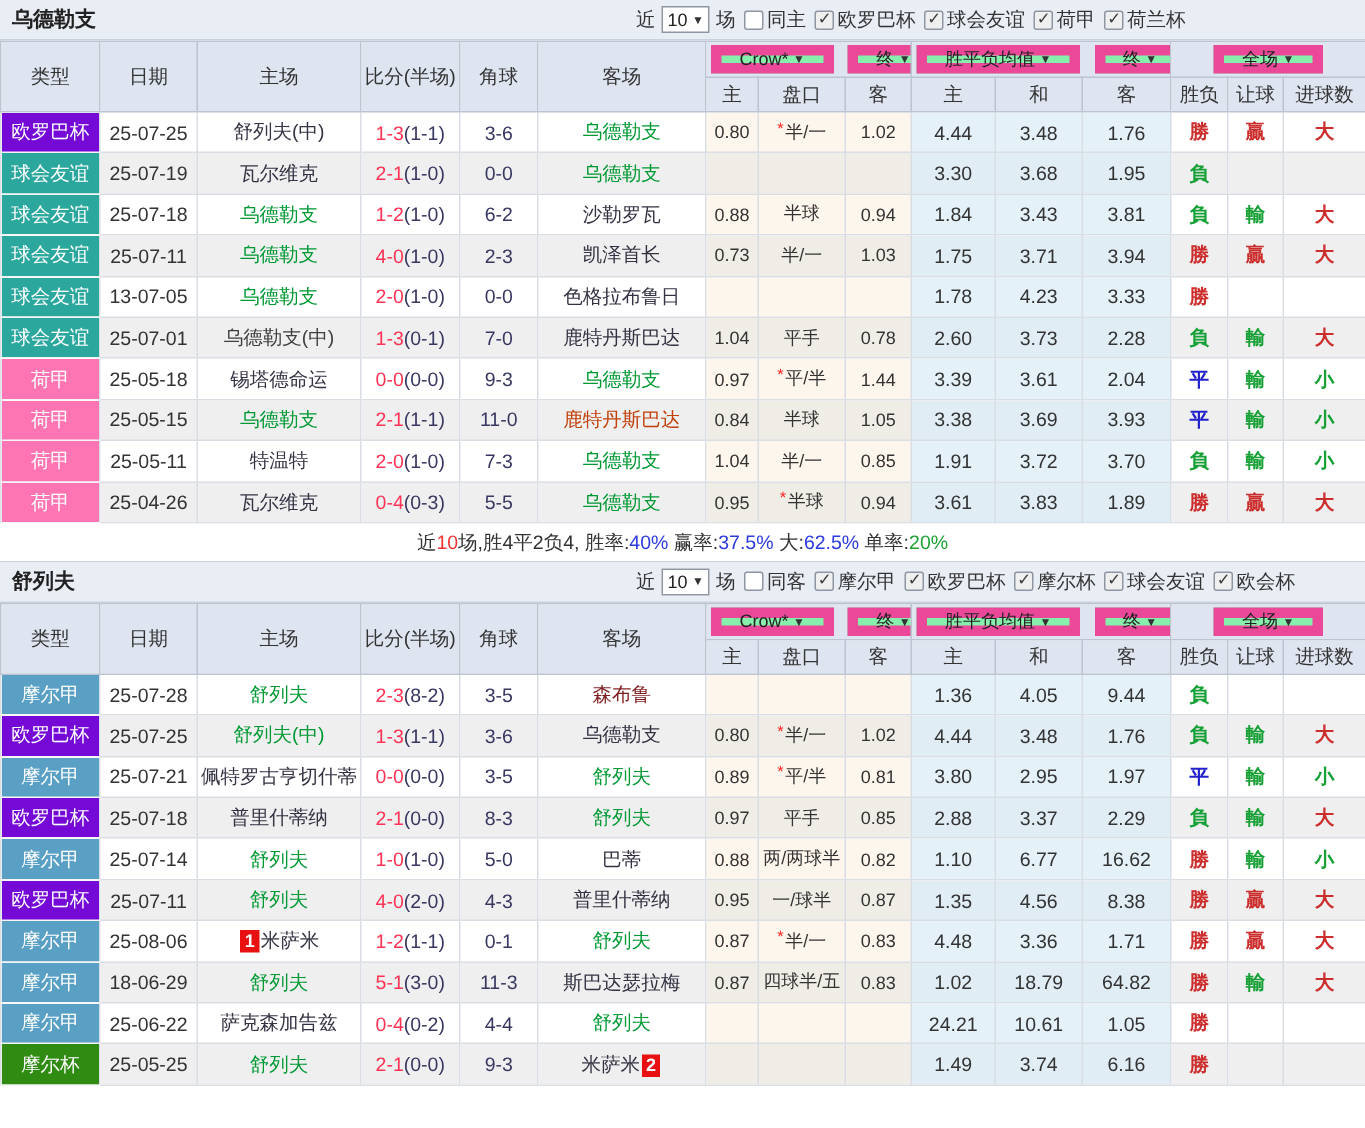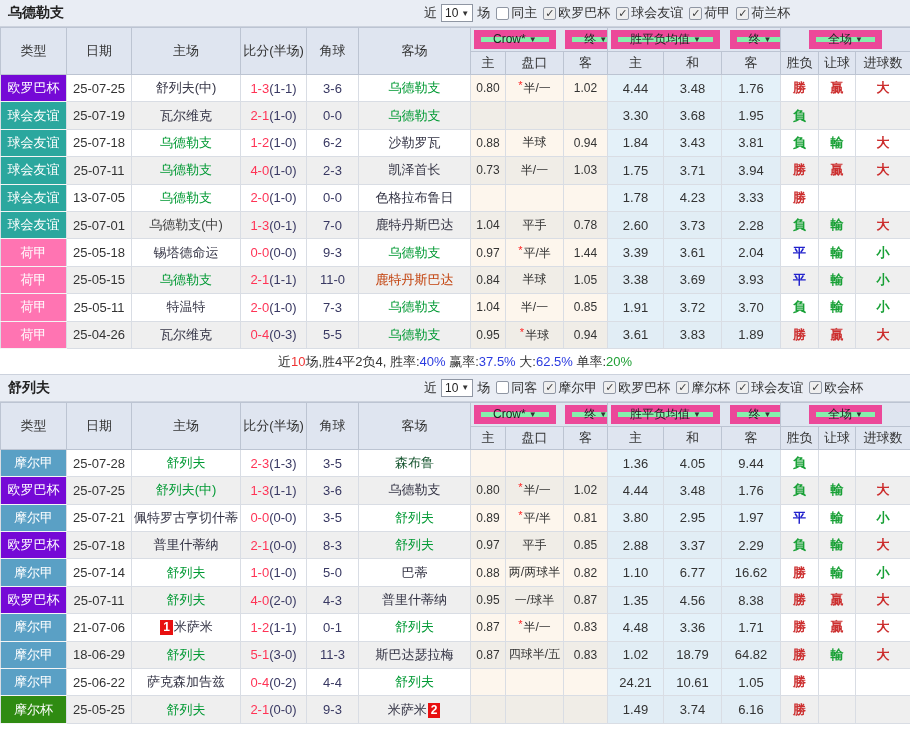--- a/index.html
+++ b/index.html
@@ -439,23 +439,23 @@
         <th>胜负</th>
         <th>让球</th>
         <th>进球数</th>
       </tr>
     </thead>
     <tbody>
         <tr>
           <td class="type" style="background: rgb(90, 160, 197);"><span class="type-txt">摩尔甲</span></td>
           <td>25-07-28</td>
           <td><span style="color:#009933">舒列夫</span></td>
-          <td><span class="score">2-3</span><span class="half">(1-3)</span></td>
+          <td><span class="score">2-3</span><span class="half">(8-2)</span></td>
           <td><span class="half">3-5</span></td>
-          <td><span style="color:#14532d">森布鲁</span></td>
+          <td><span style="color:#7f1d1d">森布鲁</span></td>
           <td class="h"></td>
           <td class="h"></td>
           <td class="h"></td>
           <td class="a">1.36</td>
           <td class="a">4.05</td>
           <td class="a">9.44</td>
           <td><span class="res" style="color:#17a035">負</span></td>
           <td><span class="res" style="color:#333"></span></td>
           <td><span class="res" style="color:#333"></span></td>
         </tr>
@@ -539,21 +539,21 @@
           <td class="h">0.87</td>
           <td class="a">1.35</td>
           <td class="a">4.56</td>
           <td class="a">8.38</td>
           <td><span class="res" style="color:#cc2e2e">勝</span></td>
           <td><span class="res" style="color:#cc2e2e">贏</span></td>
           <td><span class="res" style="color:#cc2e2e">大</span></td>
         </tr>
         <tr>
           <td class="type" style="background: rgb(90, 160, 197);"><span class="type-txt">摩尔甲</span></td>
-          <td>21-07-06</td>
+          <td>25-08-06</td>
           <td><span class="badge">1</span><span style="color:#333344">米萨米</span></td>
           <td><span class="score">1-2</span><span class="half">(1-1)</span></td>
           <td><span class="half">0-1</span></td>
           <td><span style="color:#009933">舒列夫</span></td>
           <td class="h">0.87</td>
           <td class="h"><span class="star">*</span>半/一</td>
           <td class="h">0.83</td>
           <td class="a">4.48</td>
           <td class="a">3.36</td>
           <td class="a">1.71</td>

